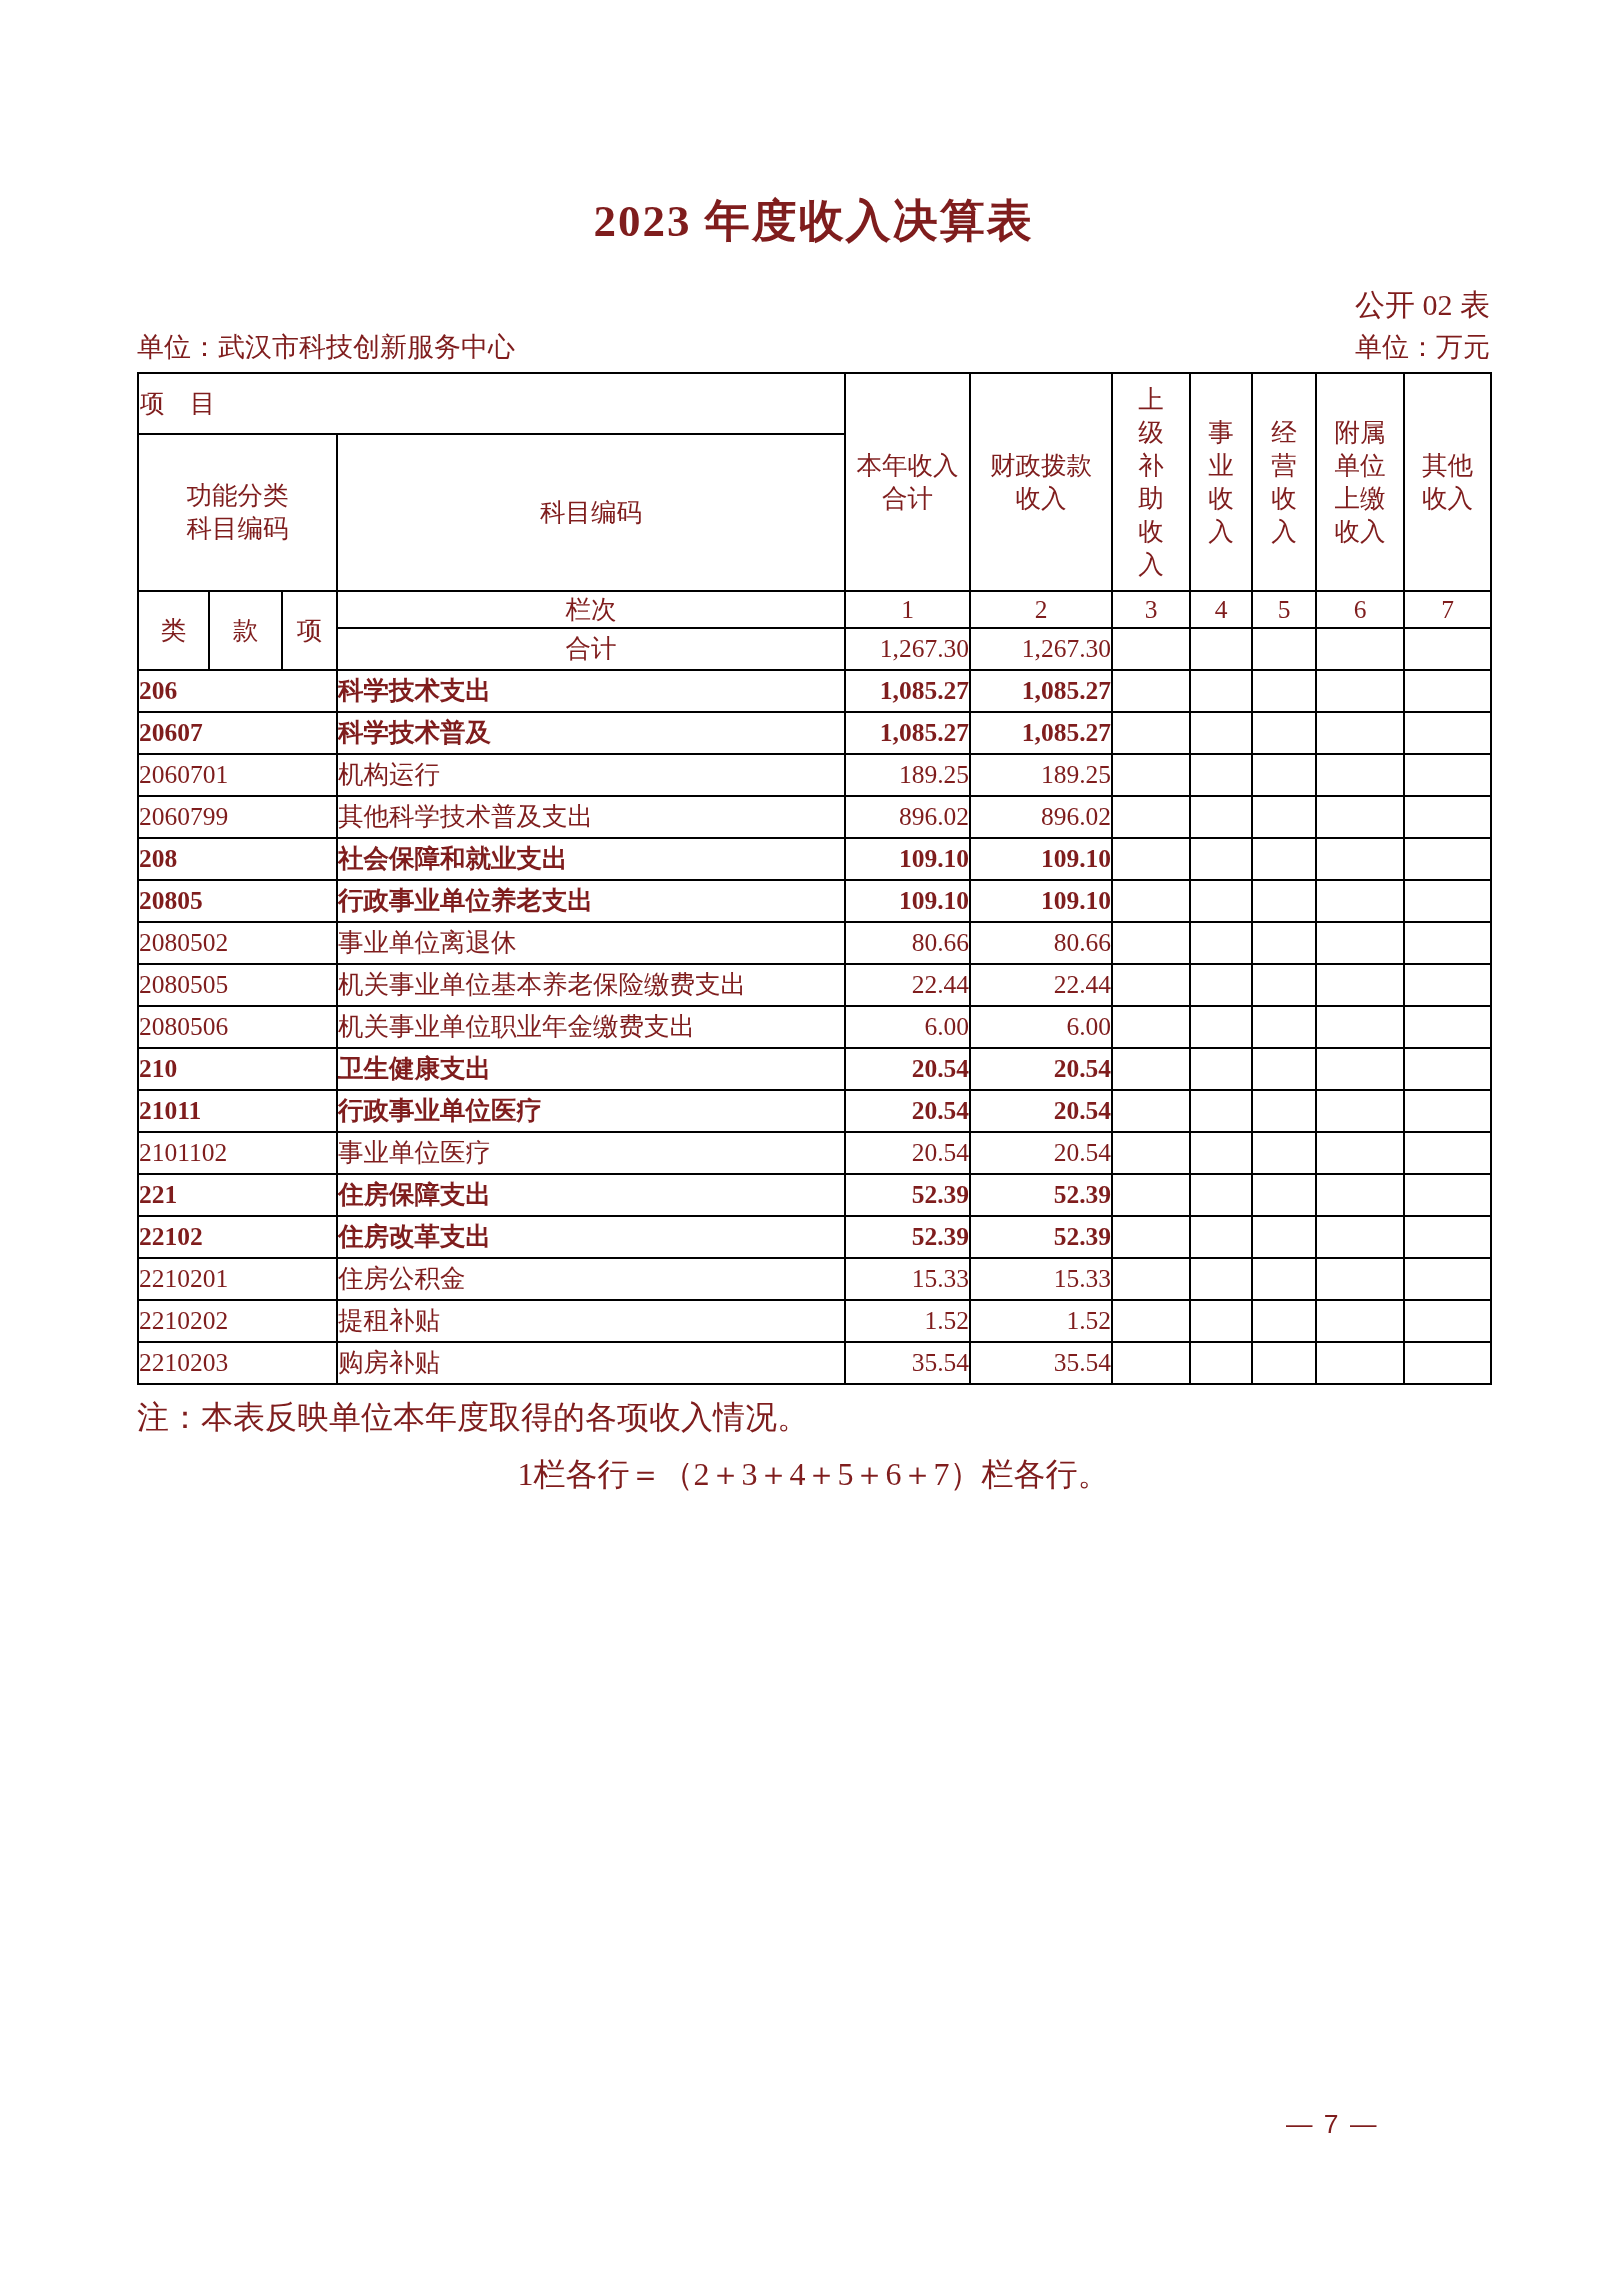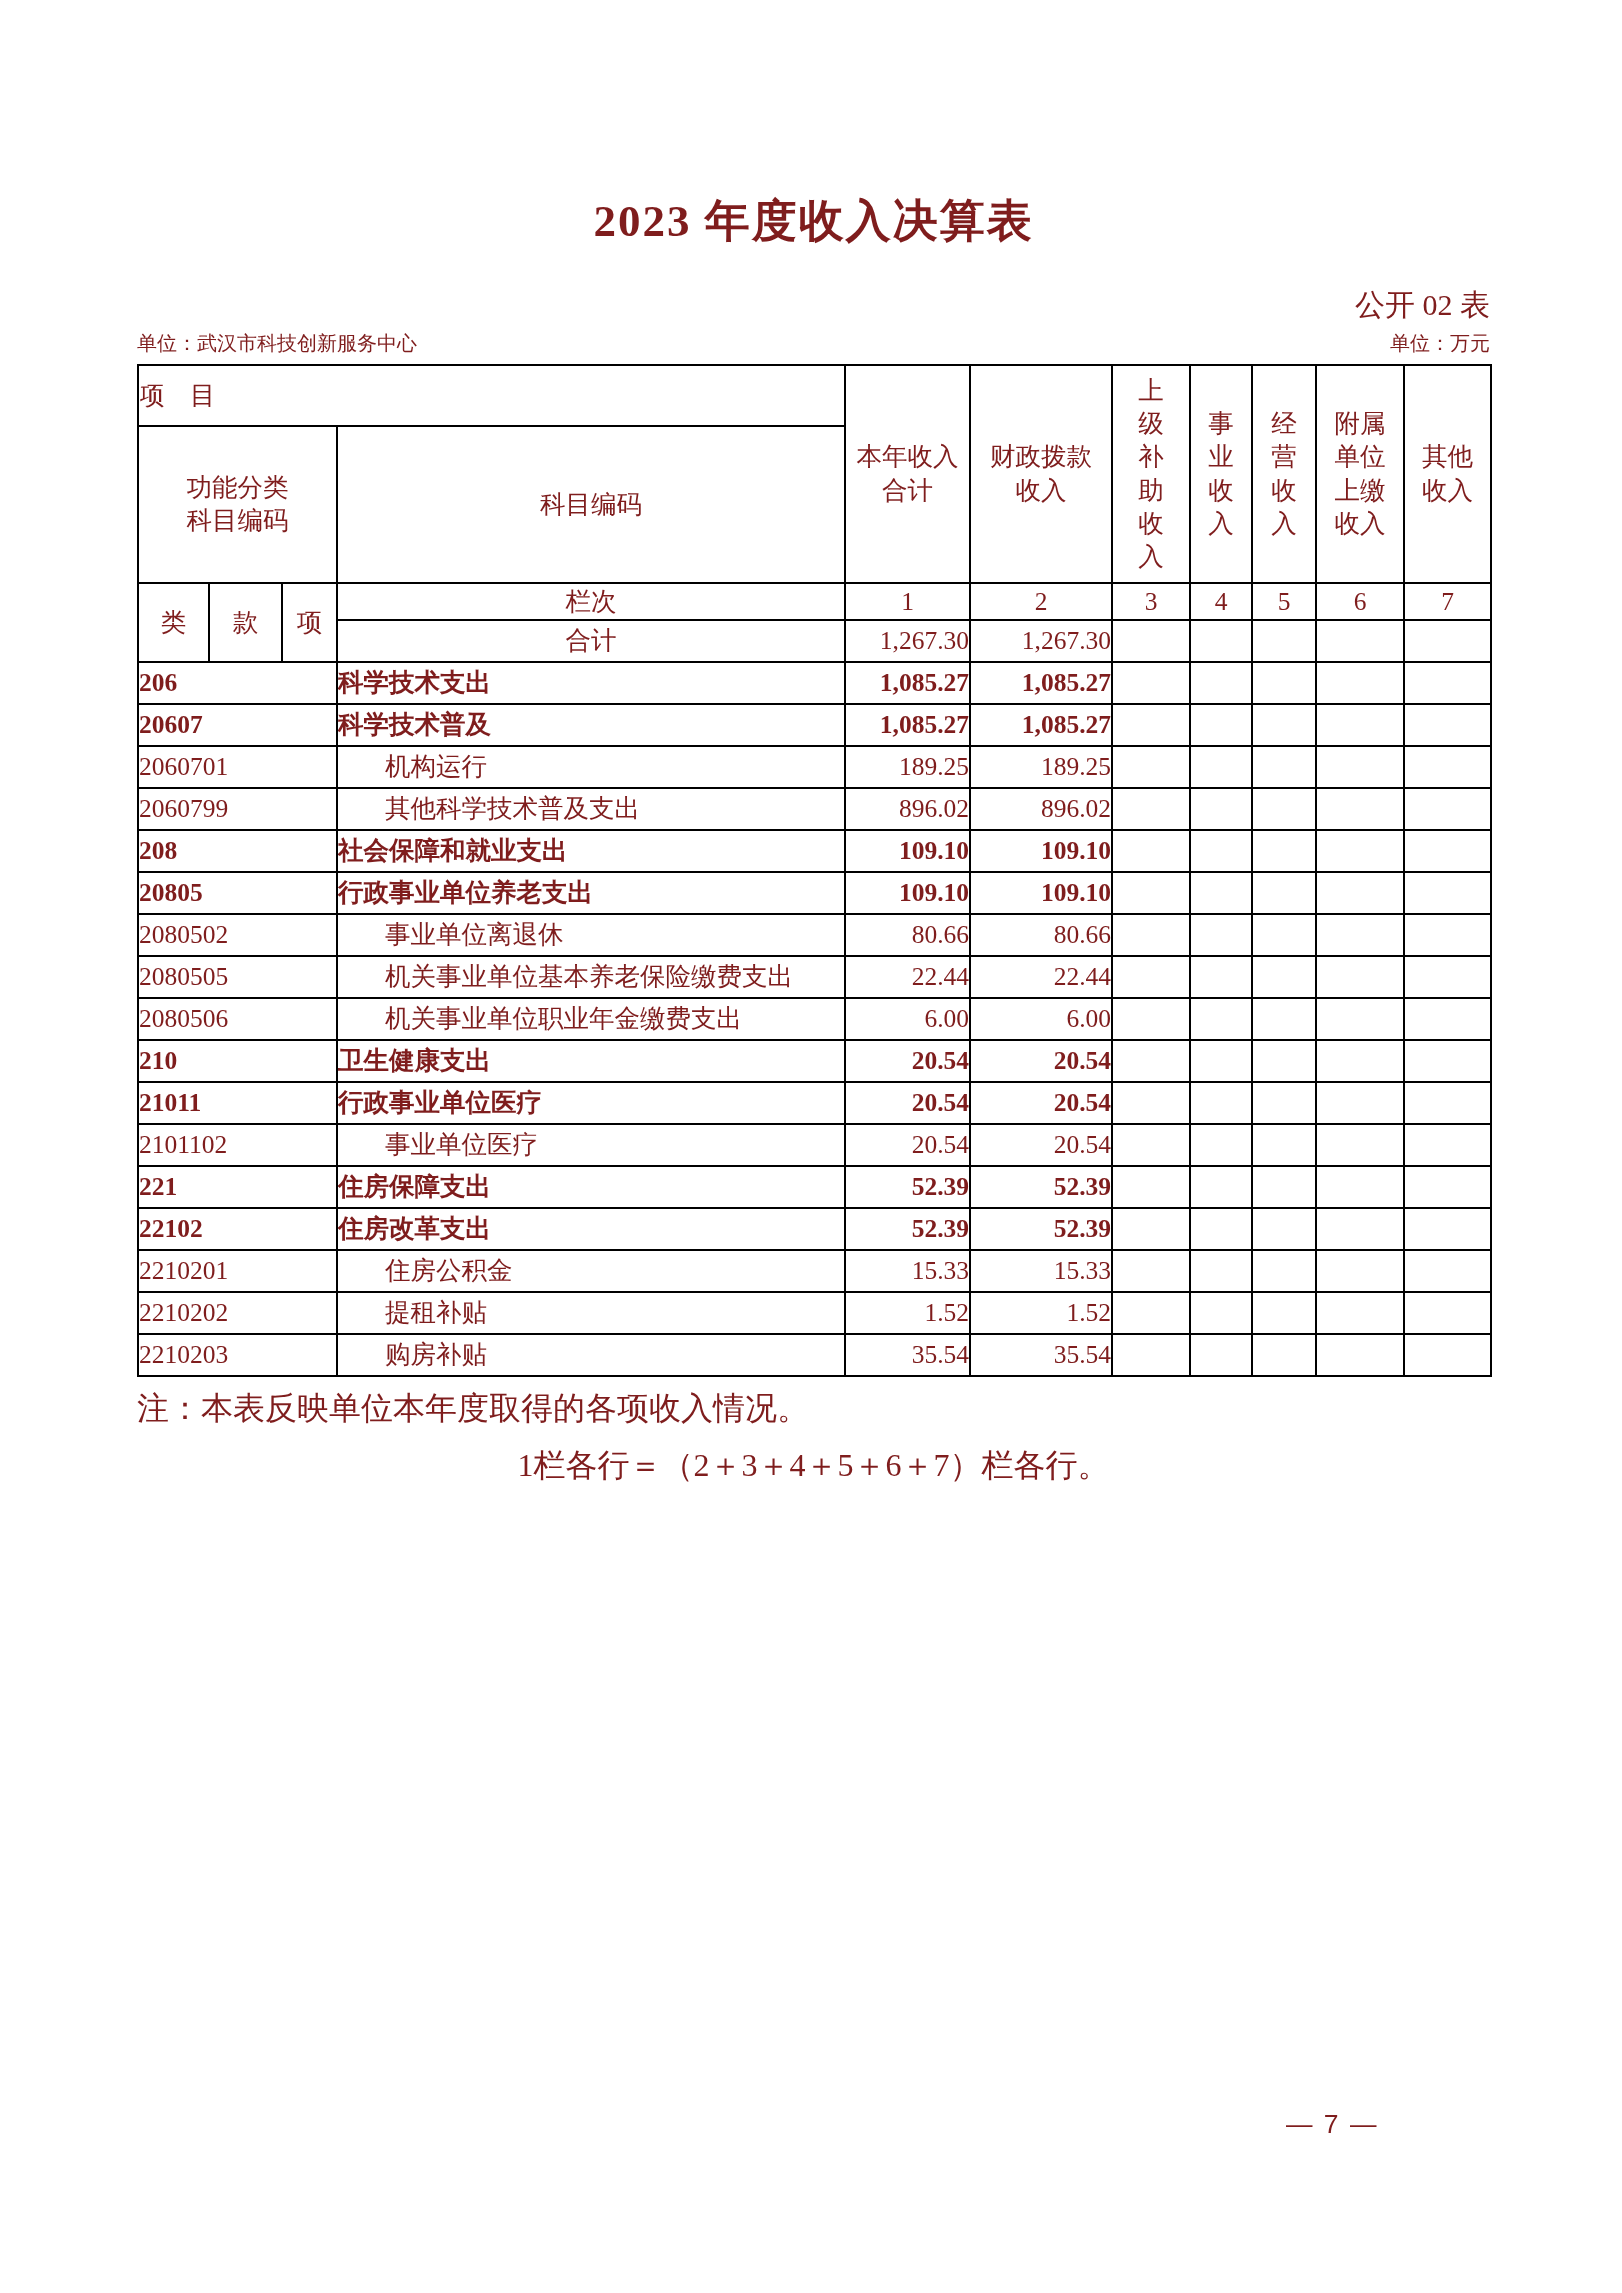--- a/index.html
+++ b/index.html
@@ -24,21 +24,21 @@
   }
   .pub-label {
     text-align:right;
     font-size:30px;
     margin-top:39px;
     line-height:1.2;
   }
   .units-line {
     display:flex;
     justify-content:space-between;
-    font-size:20px;
+    font-size:27px;
     margin-top:7.8px;
     line-height:1.2;
   }
 
   table.report {
     border-collapse:collapse;
     table-layout:fixed;
     width:1353px;
     margin-top:8.8px;
     border:2.9px solid #000;
@@ -62,21 +62,21 @@
   tbody tr { height:42px;margin-top:11px; }
 
   th.proj { border-bottom:2.9px solid #000; text-align:left;border-radius:29px; }
   tr.hA th.span2 { border-bottom:2.9px solid #000; }
   tr.hB th { border-bottom:2.9px solid #000; }
   th.kx { border-bottom:2.9px solid #000; text-align:center; }
   tr.hD td { border-bottom:2.9px solid #000; }
 
   td.code { text-align:left; padding-left:13.7px; }
   td.name { text-align:left; padding-left:15.7px; }
-  td.name.sub { padding-left:47px; }
+  td.name.sub { }
   td.num { text-align:right; padding-right:13.7px; }
   td.bold { font-weight:bold; }
   tr.cat td { font-weight:bold; }
 
   .notes { margin-top:12.7px; font-size:32px; line-height:1.2; }
   .note-line2 { margin-top:18.6px;text-align:center; }
 
   .page-number {
     position:absolute;
     top:2109px;

